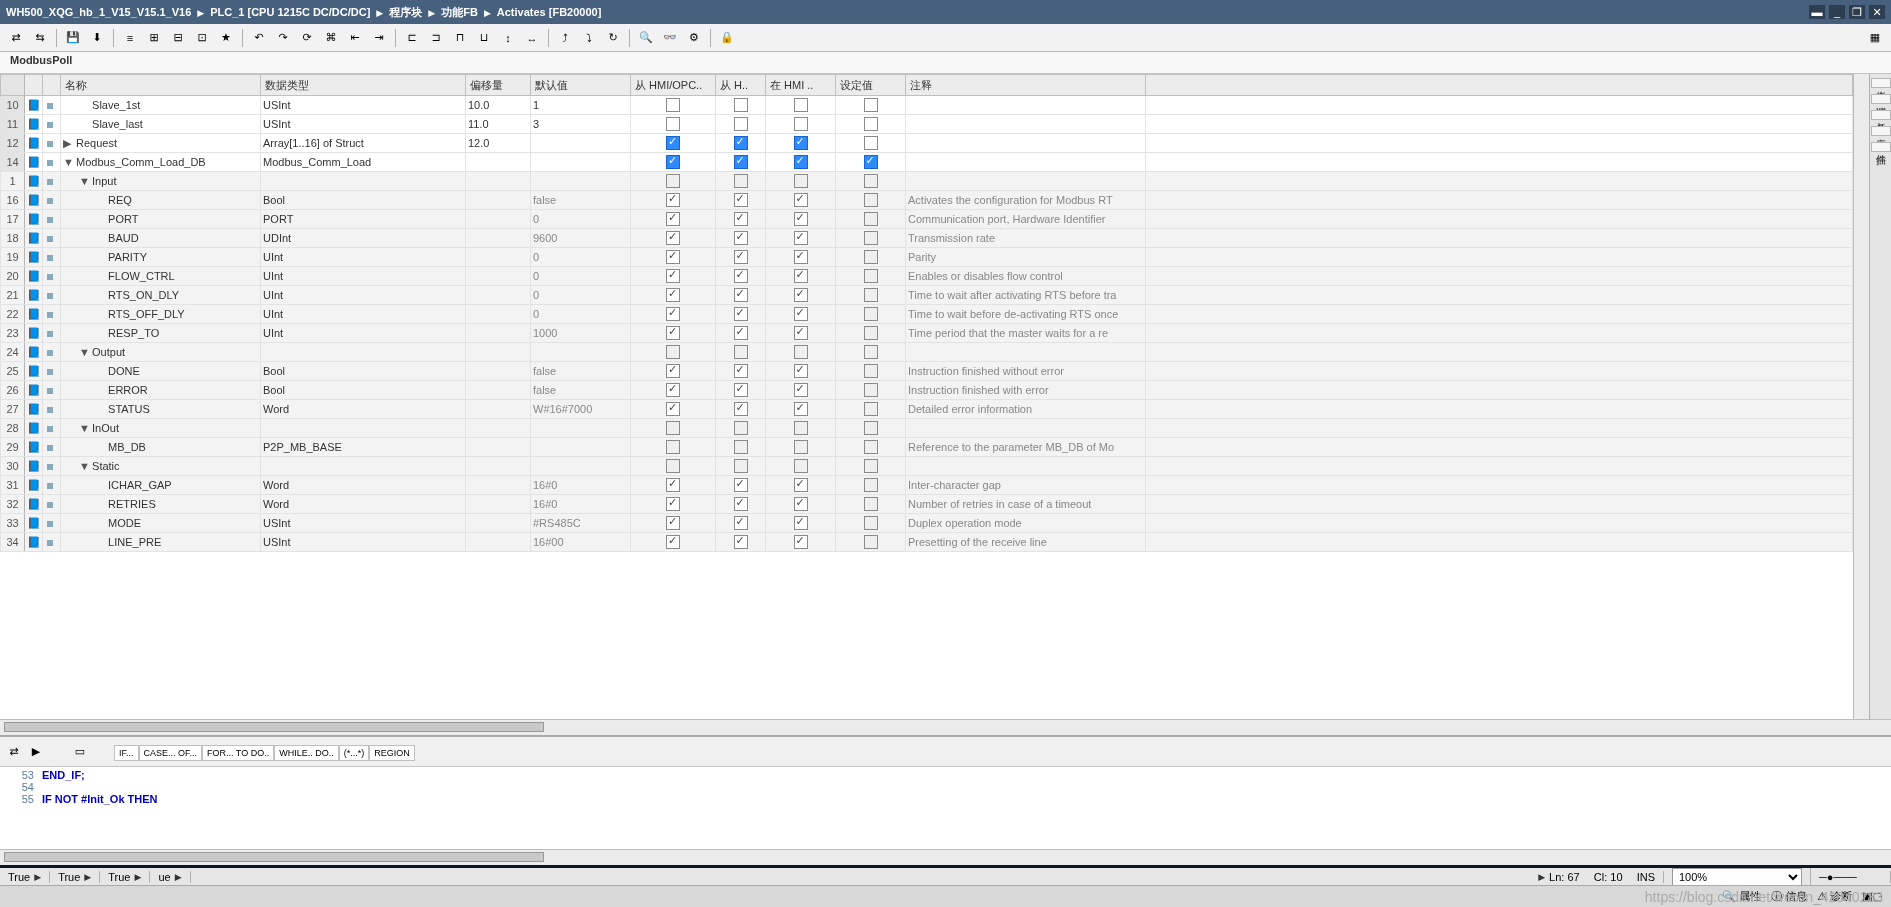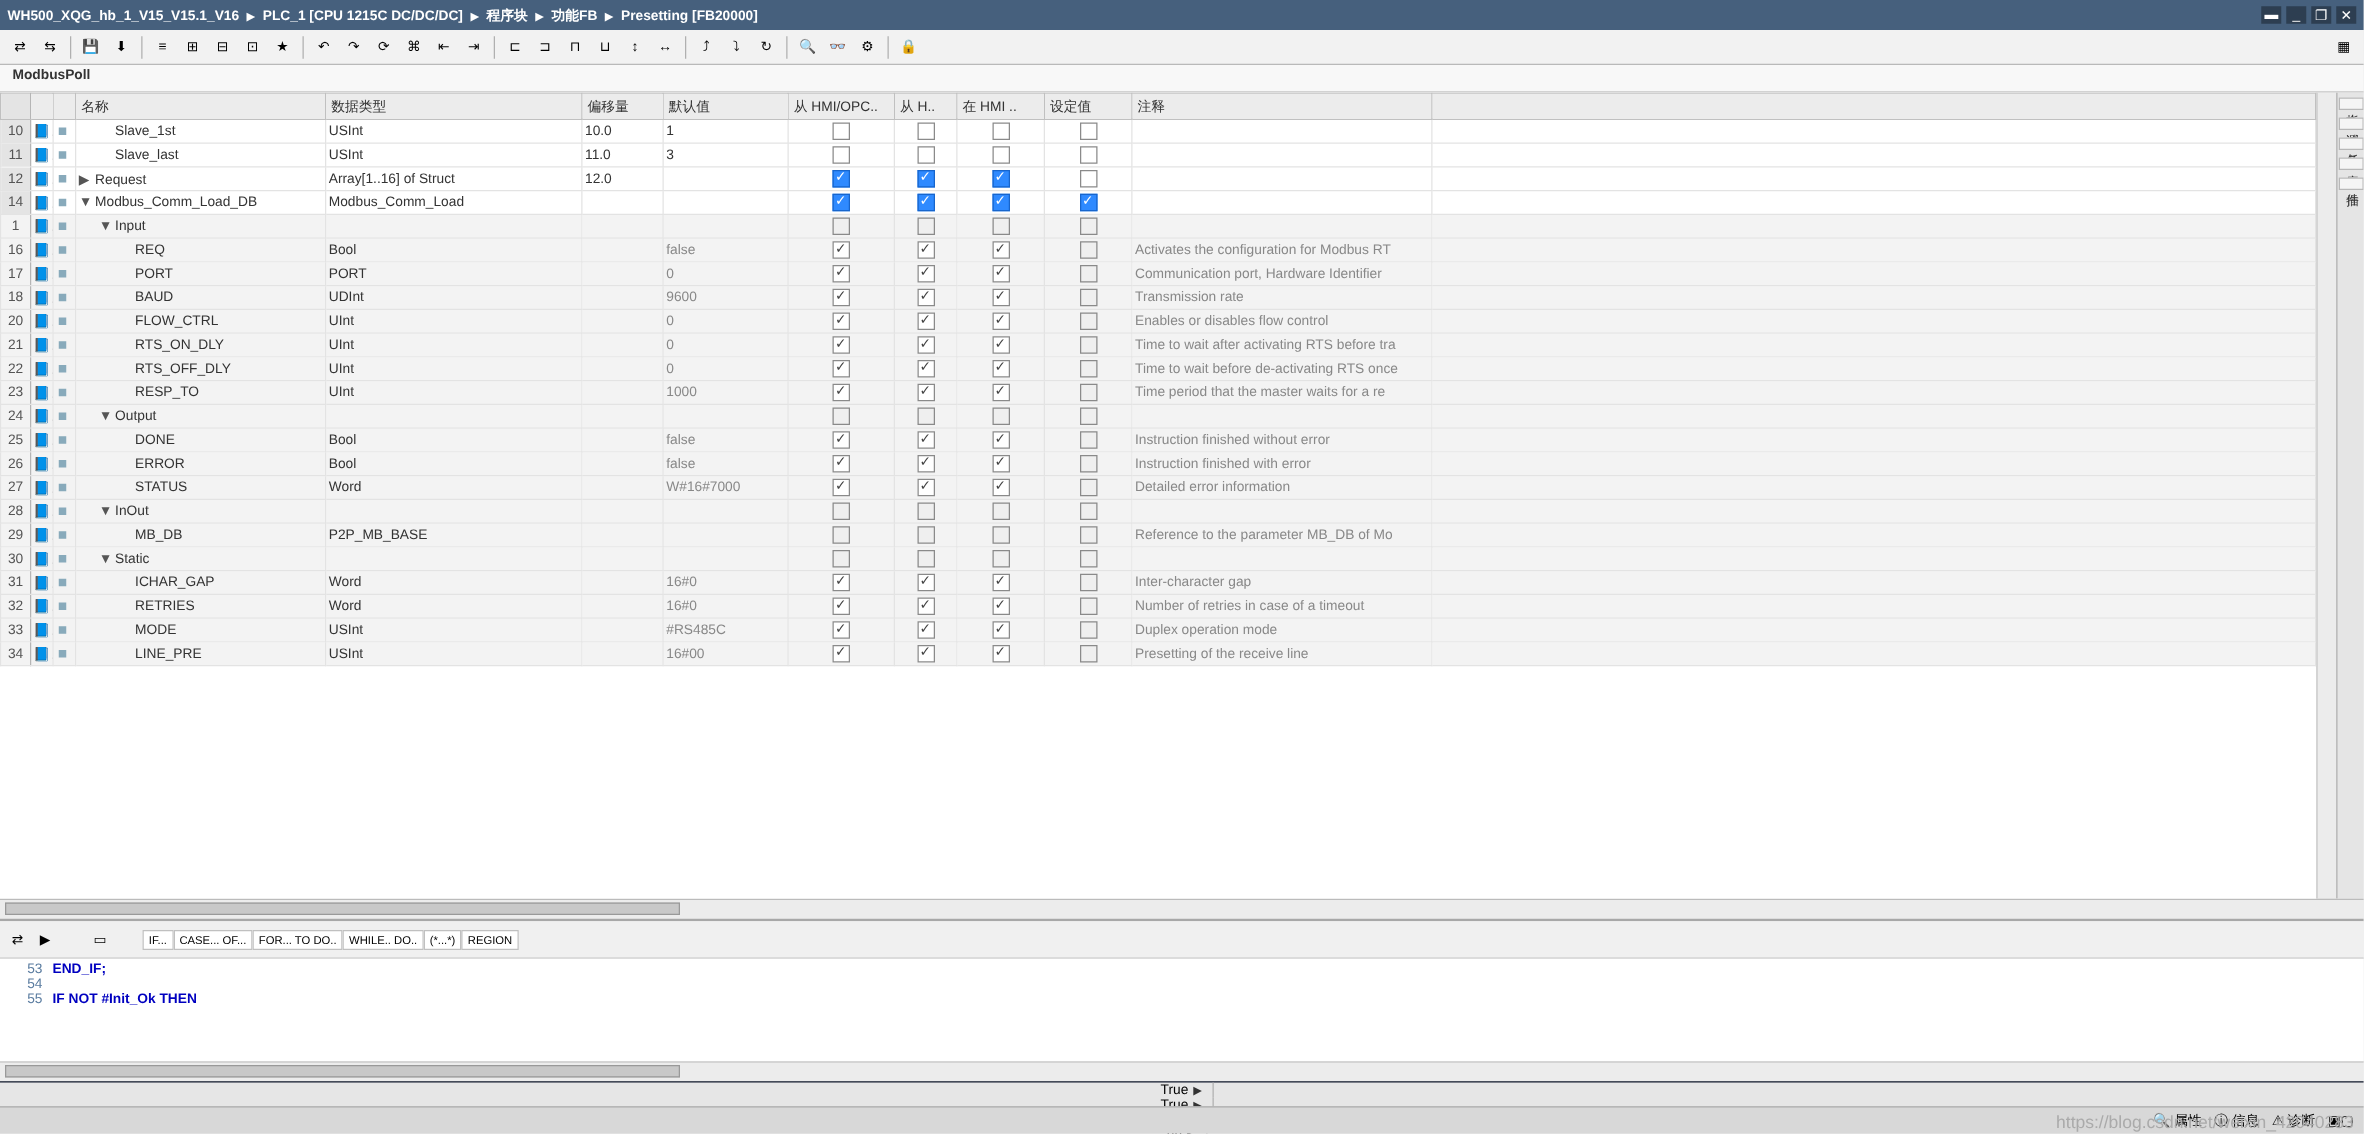--- a/index.html
+++ b/index.html
@@ -33,35 +33,35 @@
 .sidebar-r { width:22px; background:#e5e5e5; border-left:1px solid #b0b0b0; display:flex; flex-direction:column; align-items:center; gap:6px; padding-top:4px; }
 .sidebar-r .tab { writing-mode:vertical-rl; font-size:10px; padding:4px 2px; color:#333; cursor:pointer; border:1px solid #b8b8b8; background:#f5f5f5; }
 .vscroll-stub { width:16px; background:#ececec; border-left:1px solid #bbb; }
 .code-pane { height:130px; border-top:2px solid #a8a8a8; display:flex; flex-direction:column; background:#f5f5f5; }
 .code-tabs { height:30px; background:#f0f0f0; border-bottom:1px solid #c5c5c5; display:flex; align-items:center; padding:0 4px; gap:2px; }
 .ctab { background:#fff; border:1px solid #c0c0c0; padding:2px 4px; font-size:9px; line-height:1; cursor:pointer; text-align:center; }
 .code-body { flex:1; background:#fff; overflow:auto; font-family:Consolas,monospace; padding:2px 6px; position:relative; }
 .code-line { display:flex; }
 .code-line .ln { width:28px; text-align:right; color:#5a7ca0; margin-right:8px; }
 .code-line .kw { color:#0000c0;font-weight:bold; }
-.extrabar { height:20px; background:#e6e6e6; border-top:1px solid #0f172a; display:flex; align-items:center;flex-direction:column; }
+.extrabar { height:20px; background:#e6e6e6; border-top:3px solid #0f172a; display:flex; align-items:center; }
 .extrabar .seg { border-right:1px solid #b0b0b0; padding:0 8px; display:flex; align-items:center; gap:4px; }
 .arrow-r { font-size:9px; color:#333; cursor:pointer; }
 .footer { height:22px; background:#d8d8d8; border-top:1px solid #aaa; display:flex; align-items:center; justify-content:flex-end; gap:10px; padding:0 8px; }
 .footer .fbtn { display:flex; align-items:center; gap:3px; cursor:pointer; }
 .hscroll-stub { height:16px; background:#ececec; border-top:1px solid #bbb; display:flex; }
 .hscroll-stub .thumb { width:540px; height:10px; background:#c8c8c8; margin:2px 0 0 4px; border:1px solid #999; }
 .zoom-sel { border:1px solid #999; background:#fff; padding:1px 2px; width:130px; }
 .watermark { position:absolute; right:8px; bottom:2px; color:#aaa; font-size:14px; }
 </style>
 </head>
 <body>
 
 <div class="titlebar">
-  <span id="crumbs"><span class="crumb">WH500_XQG_hb_1_V15_V15.1_V16</span><span class="sep">▶</span><span class="crumb">PLC_1 [CPU 1215C DC/DC/DC]</span><span class="sep">▶</span><span class="crumb">程序块</span><span class="sep">▶</span><span class="crumb">功能FB</span><span class="sep">▶</span><span class="crumb">Presetting [FB20000]</span></span>
+  <span id="crumbs"><span class="crumb">WH500_XQG_hb_1_V15_V15.1_V16</span><span class="sep">▶</span><span class="crumb">PLC_1 [CPU 1215C DC/DC/DC]</span><span class="sep">▶</span><span class="crumb">程序块</span><span class="sep">▶</span><span class="crumb">功能FB</span><span class="sep">▶</span><span class="crumb">Activates [FB20000]</span></span>
   <div class="wctrl">
     <span>▬</span>
     <span>_</span>
     <span>❐</span>
     <span>✕</span>
   </div>
 </div>
 
 <div class="toolbar">
   <span class="tbtn">⇄</span>
@@ -255,20 +255,35 @@
             <td></td>
             <td class="cell-default">9600</td>
             <td style="text-align:center"><span class="chk on"></span></td>
             <td style="text-align:center"><span class="chk on"></span></td>
             <td style="text-align:center"><span class="chk on"></span></td>
             <td class="cell-set" style="text-align:center"><span class="chk dim"></span></td>
             <td class="cell-comment">Transmission rate</td>
             <td></td>
           </tr>
           <tr class="row-grey">
+            <td class="rownum">19</td>
+            <td class="icon1">📘</td>
+            <td class="icon1"><span class="bullet"></span></td>
+            <td><span class="indent" style="width:32px"></span><span class="tree-toggle"></span> PARITY</td>
+            <td>UInt</td>
+            <td></td>
+            <td class="cell-default">0</td>
+            <td style="text-align:center"><span class="chk on"></span></td>
+            <td style="text-align:center"><span class="chk on"></span></td>
+            <td style="text-align:center"><span class="chk on"></span></td>
+            <td class="cell-set" style="text-align:center"><span class="chk dim"></span></td>
+            <td class="cell-comment">Parity</td>
+            <td></td>
+          </tr>
+          <tr class="row-grey">
             <td class="rownum">20</td>
             <td class="icon1">📘</td>
             <td class="icon1"><span class="bullet"></span></td>
             <td><span class="indent" style="width:32px"></span><span class="tree-toggle"></span> FLOW_CTRL</td>
             <td>UInt</td>
             <td></td>
             <td class="cell-default">0</td>
             <td style="text-align:center"><span class="chk on"></span></td>
             <td style="text-align:center"><span class="chk on"></span></td>
             <td style="text-align:center"><span class="chk on"></span></td>

